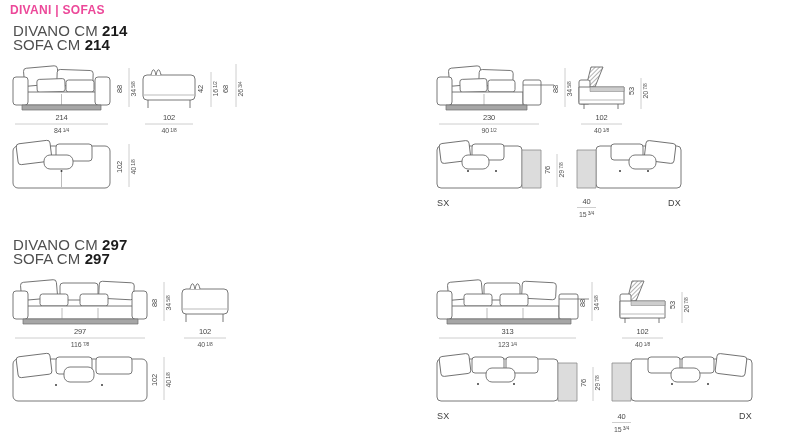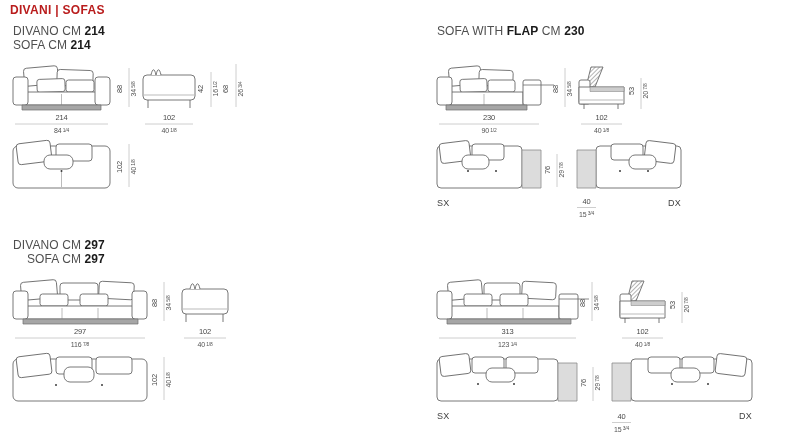--- a/index.html
+++ b/index.html
@@ -1,19 +1,19 @@
 <!DOCTYPE html>
 <html><head>
 <meta charset="utf-8">
 <style>
   html,body{margin:0;padding:0;background:#f6f6f6;}
   #canvas{position:relative;width:787px;height:436px;background:#ffffff;overflow:hidden;
           font-family:"Liberation Sans",sans-serif;}
-  .hdr{position:absolute;left:10px;top:3px;font-size:12px;font-weight:700;color:#b91c1c;letter-spacing:.3px;}
-  .sec-title{position:absolute;font-size:12px;line-height:14px;color:#4f4f4f;letter-spacing:.1px;}
+  .hdr{position:absolute;left:10px;top:3px;font-size:12px;font-weight:700;color:#ec4899;letter-spacing:.3px;}
+  .sec-title{position:absolute;font-size:15px;line-height:14px;color:#4f4f4f;letter-spacing:.1px;}
   .sec-title b{color:#1b1b1b;font-weight:700;}
   svg{position:absolute;overflow:visible;}
   
   .draw rect,.draw path,.draw circle,.draw polygon{fill:#ffffff;stroke:#6a6a6a;stroke-width:.9;stroke-linejoin:round;}
   .draw line{stroke:#6a6a6a;stroke-width:.8;}
   .seam{stroke:#8d8d8d !important;stroke-width:.6 !important;}
   .plinth{fill:#a6a6a6 !important;stroke:#6f6f6f !important;stroke-width:.7 !important;}
   .flapfill{fill:#dcdcdc !important;stroke:#8a8a8a !important;stroke-width:.8 !important;}
   .band{fill:#cdcdcd !important;stroke:#7a7a7a !important;stroke-width:.5 !important;}
   .hatched{fill:url(#hatchpat) !important;}
@@ -107,21 +107,20 @@
     </g>
 
     <g>
       <text class="dc" x="112" y="109" transform="rotate(-90 112 109)">102</text>
       <line class="dl" x1="119" y1="86" x2="119" y2="129"></line>
       <text class="di" x="126" y="109" transform="rotate(-90 126 109)"><tspan>40</tspan><tspan class="fr" dx="1.5" dy="-1.5">1/8</tspan></text>
     </g>
   </svg>
 
   <div class="sec-title" style="left:437px;top:24px;">
-    <div><span>SOFA WITH </span><b>FLAP</b><span> CM </span><b>230</b></div>
   </div>
 
   <svg style="left:434px;top:58px;" width="353" height="166" viewBox="0 0 353 166">
 
     <g class="draw">
       <rect x="15" y="9" width="32" height="18" rx="3" transform="rotate(-5 31 18)"></rect>
       <rect x="45" y="12" width="34" height="16" rx="3" transform="rotate(2 62 20)"></rect>
       <rect x="26" y="21" width="27" height="13" rx="2.5" transform="rotate(-2 39 27)"></rect>
       <rect x="54" y="22" width="27" height="12" rx="2.5"></rect>
       <rect x="17" y="34" width="72" height="13"></rect>
@@ -188,21 +187,21 @@
     </g>
     <text class="sxdx" x="3" y="148">SX</text>
     <text class="sxdx" x="247" y="148" text-anchor="end">DX</text>
     <g>
       <text class="dc" x="152.5" y="146">40</text>
       <line class="dl" x1="143" y1="149.5" x2="162" y2="149.5"></line>
       <text class="di" x="152.5" y="158.5"><tspan>15</tspan><tspan class="fr" dx="1.5" dy="-1.5">3/4</tspan></text>
     </g>
   </svg>
 
-  <div class="sec-title" style="left:13px;top:238px;text-align:right;">
+  <div class="sec-title" style="left:13px;top:238px;">
     <div><span>DIVANO CM </span><b>297</b><span></span><b></b></div>
     <div><span>SOFA CM </span><b>297</b><span></span><b></b></div>
   </div>
 
   <svg style="left:10px;top:272px;" width="330" height="150" viewBox="0 0 330 150">
 
     <g class="draw">
       <rect x="11" y="9" width="36" height="18" rx="3" transform="rotate(-5 29 18)"></rect>
       <rect x="50" y="11" width="38" height="17" rx="3"></rect>
       <rect x="89" y="10" width="35" height="17" rx="3" transform="rotate(3 106 18)"></rect>

